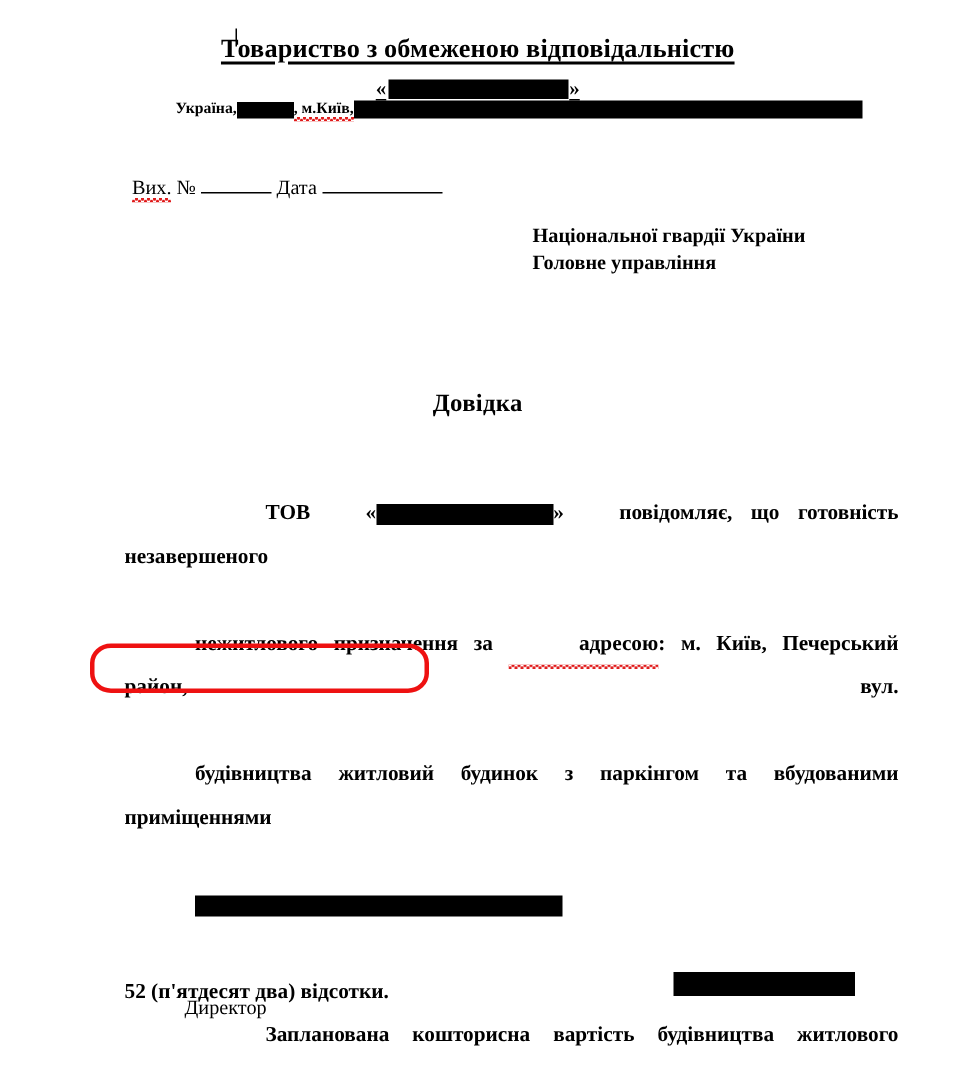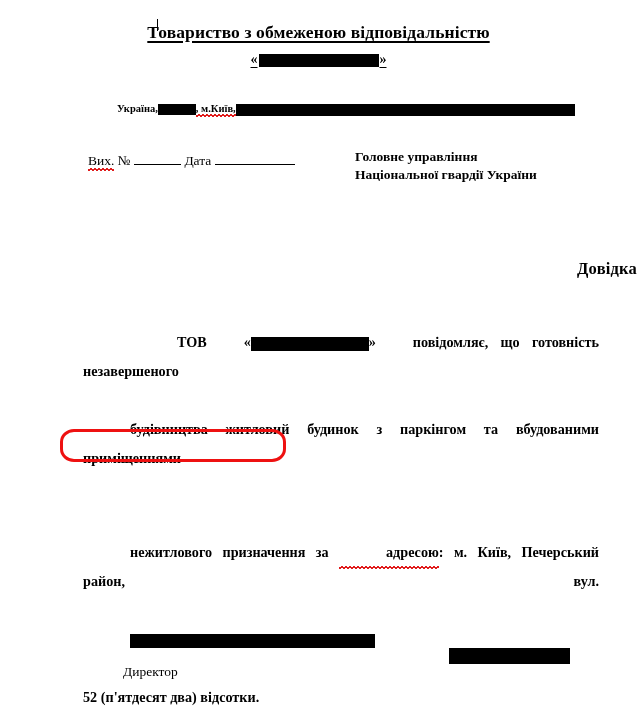--- a/index.html
+++ b/index.html
@@ -28,21 +28,20 @@
     display: inline-block;
     background: #000000;
     vertical-align: middle;
     height: 13px;
   }
 
   
   .spell {
     position: relative;
     display: inline-block;
-    margin-top: 36px;
   }
   .spell::after {
     content: "";
     position: absolute;
     left: 0;
     right: 0;
     bottom: -2px;
     height: 3px;
     background-image:
       radial-gradient(circle at 1px 2.4px, #e01b1b 1.05px, transparent 1.25px),
@@ -137,21 +136,21 @@
     line-height: 18px;
     white-space: nowrap;
   }
 
   
   .doc-title {
     position: absolute;
     left: 0;
     right: 0;
     top: 259px;
-    text-align: right;
+    text-align: center;
     font-size: 16.5px;
     font-weight: bold;
     letter-spacing: 0.2px;
   }
 
   
   .body-block {
     position: absolute;
     left: 83px;
     top: 328px;
@@ -232,36 +231,36 @@
 
   <div class="outgoing">
     <span class="spell">Вих.</span>
     <span>№</span>
     <span class="blank-line blank-short"></span>
     <span>Дата</span>
     <span class="blank-line blank-long"></span>
   </div>
 
   <div class="addressee">
+    <div>Національної гвардії України</div>
     <div>Головне управління</div>
-    <div>Національної гвардії України</div>
   </div>
 
   <div class="doc-title">Довідка</div>
 
   <div class="body-block">
 
     <p class="para">
       <span class="stretch-line">
         <span style="display:inline-block;width:47px"></span><span>ТОВ</span>&nbsp;&nbsp;&nbsp;<span>«</span><span class="redaction company"></span><span>»</span>&nbsp;&nbsp;&nbsp;<span>повідомляє, що готовність незавершеного</span>
       </span>
+      <span class="stretch-line">
+        <span>нежитлового призначення за</span>&nbsp;<span class="spell">адресою</span><span>: м. Київ, Печерський район, вул.</span>
+      </span>
       <span class="stretch-line">будівництва житловий будинок з паркінгом та вбудованими приміщеннями</span>
-      <span class="stretch-line">
-        <span>нежитлового призначення за</span>&nbsp;<span class="spell">адресою</span><span>: м. Київ, Печерський район, вул.</span>
-      </span>
       <span class="stretch-line">
         <span class="redaction street"></span>
       </span>
       <span>52 (п'ятдесят два) відсотки.</span>
     </p>
 
     <p class="para">
       <span class="stretch-line">
         <span style="display:inline-block;width:47px"></span><span>Запланована кошторисна вартість будівництва житлового будинку з</span>
       </span>

